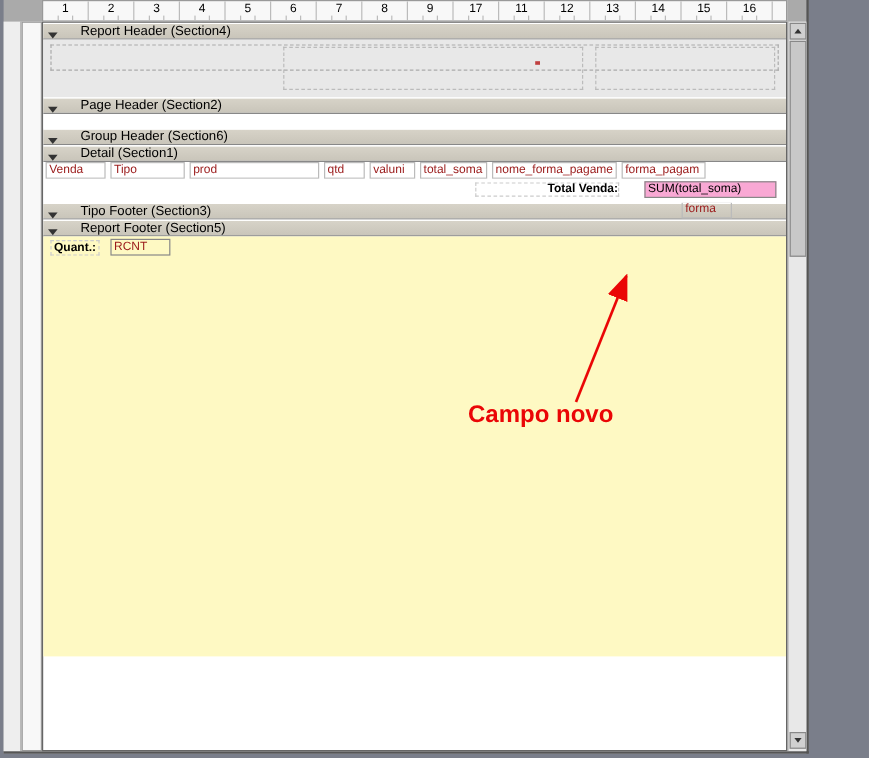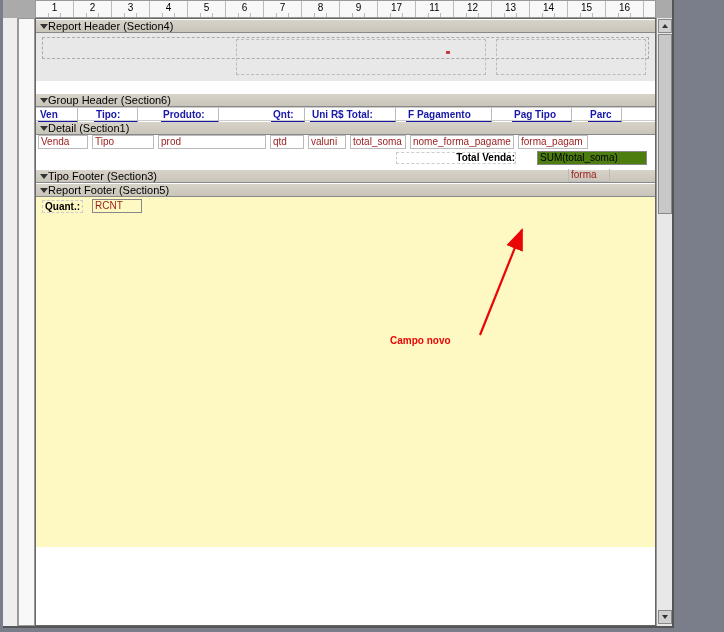--- a/index.html
+++ b/index.html
@@ -14,21 +14,21 @@
   .hruler .tick span { position: absolute; left: 50%; top: 1px; transform: translateX(-50%); }
   .hruler .tick::before, .hruler .tick::after { content:""; position:absolute; bottom:0; width:1px; background:#bbb; }
   .hruler .tick::before { left: 33%; height:4px; }
   .hruler .tick::after  { left: 66%; height:4px; }
   
   
   .vgutter { position: absolute; left: 15px; top: 18px; width: 17px; bottom: 0; background: #f8f8f8; border: 1px solid #999; }
   
   .bands { position: absolute; left: 32px; top: 18px; right: 16px; bottom: 0; background: #fff; border:1px solid #666; overflow:hidden; }
   
-  .band-header { height: 14px; background: linear-gradient(#d7d3c8, #c9c5ba); border-top:1px solid #fff; border-bottom:1px solid #888; display:flex; align-items:center; padding-left:4px; gap:0; color:#000; cursor:pointer; }
+  .band-header { height: 14px; background: linear-gradient(#d7d3c8, #c9c5ba); border-top:1px solid #fff; border-bottom:1px solid #888; display:flex; align-items:flex-end; padding-left:4px; gap:19px; color:#000; cursor:pointer; }
   .band-header .arrow { width:0;height:0;border-left:4px solid transparent;border-right:4px solid transparent;border-top:5px solid #333; }
   
   .band-body { background:#fff; position:relative; }
   .band-body.short12 { height:12px; }
   
   
   .rh-body { height: 48px; background:#e8e8e8; }
   .rh-dashbox { position:absolute; left:6px; top:4px; right:6px; height:22px; border:1px dashed #aaa; }
   .rh-inner1 { position:absolute; left:200px; top:6px; width:250px; height:36px; border:1px dashed #bbb; }
   .rh-inner2 { position:absolute; left:460px; top:6px; width:150px; height:36px; border:1px dashed #bbb; }
@@ -38,21 +38,21 @@
   .gh-cols { height:14px; background:#fff; position:relative; border-top:1px solid #ccc; border-bottom:1px solid #ccc; }
   .gh-cols .col { position:absolute; top:0; height:14px; border-right:1px solid #bbb; color:#1818a8; font-weight:bold; font-size:10px; padding:1px 2px 0 2px; text-decoration: none; border-bottom:1px solid #1818a8; display:inline-block; }
   
   
   .det-row { height:14px; background:#fff; position:relative; }
   .det-row .fld { position:absolute; top:0; height:14px; border:1px solid #bbb; color:#9a1a1a; font-size:10px; padding:0 2px; }
   
   
   .gf-body { height:20px; background:#fff; position:relative; }
   .gf-label { position:absolute; right:140px; top:3px; font-weight:bold; font-size:10px; color:#000; }
-  .gf-field { position:absolute; right:8px; top:2px; width:110px; height:14px; border:1px solid #888; background:#4d7c0f; font-size:10px; padding:0 2px; color:#000; }
+  .gf-field { position:absolute; right:8px; top:2px; width:110px; height:14px; border:1px solid #888; background:#f9a8d4; font-size:10px; padding:0 2px; color:#000; }
   .gf-dash { position:absolute; left:360px; top:3px; width:120px; height:12px; border:1px dashed #ccc; }
   
   
   .rf-body { height: 350px; background:#fef9c3; position:relative; }
   .rf-label { position:absolute; left:6px; top:3px; font-weight:bold; font-size:10px; color:#000; border:1px dashed #ccc; padding:0 2px; }
   .rf-field { position:absolute; left:56px; top:2px; width:50px; height:14px; border:1px solid #888; color:#9a1a1a; font-size:10px; padding:0 2px; }
   
   
   .vnum-block { position:absolute; left:-17px; width:17px; top:0; }
   .vnum { height:38px; text-align:center; font-size:10px; color:#000; border-bottom:1px solid #bbb; background:#f8f8f8; padding-top:2px; }
@@ -60,21 +60,21 @@
   
   
   .vsb { position:absolute; right:0; top:18px; bottom:0; width:16px; background:#e8e8e8; border-left:1px solid #999; }
   .vsb .btn { width:14px;height:14px;margin:1px auto;background:#d0d0d0;border:1px solid #888; position:relative;}
   .vsb .btn.up::after{content:"";position:absolute;left:3px;top:4px;border-left:3px solid transparent;border-right:3px solid transparent;border-bottom:4px solid #333;}
   .vsb .btn.dn{position:absolute;bottom:1px;left:1px;}
   .vsb .btn.dn::after{content:"";position:absolute;left:3px;top:4px;border-left:3px solid transparent;border-right:3px solid transparent;border-top:4px solid #333;}
   .vsb .thumb{position:absolute;left:1px;top:16px;width:14px;height:180px;background:#c8c8c8;border:1px solid #888;}
   
   
-  .anno-text { position:absolute; color:#ea0606; font-weight:bold; font-size:10px; font-family: Arial, sans-serif; }
+  .anno-text { position:absolute; color:#ea0606; font-weight:bold; font-size:20px; font-family: Arial, sans-serif; }
   
   
   .left-handles { position:absolute; left:0; top:18px; width:15px; bottom:0; background:#eee; border-right:1px solid #999; }
 </style>
 </head>
 <body>
 
 <div class="canvas">
   <div class="stage">
 
@@ -151,42 +151,33 @@
         <div class="rh-dashbox"></div>
         <div class="rh-inner1"></div>
         <div class="rh-inner2"></div>
         <div class="rh-dot"></div>
         <div class="vnum-block">
           <div class="vzero">0</div>
           <div class="vzero" style="height:34px;padding-top:10px;">1</div>
         </div>
       </div>
 
+      <div class="band-header">
+        <span class="arrow"></span>
+        <span>Page Header (Section2)</span>
+      </div>
       <div class="band-body short12">
         <div class="vnum-block">
             <div class="vzero">0</div>
           </div>
       </div>
 
       <div class="band-header">
         <span class="arrow"></span>
         <span>Group Header (Section6)</span>
-      </div>
-      <div class="band-body gh-cols">
-        <span class="col" style="left:2px;width:40px;">Ven</span>
-        <span class="col" style="left:58px;width:44px;">Tipo:</span>
-        <span class="col" style="left:125px;width:58px;">Produto:</span>
-        <span class="col" style="left:235px;width:34px;">Qnt:</span>
-        <span class="col" style="left:274px;width:86px;">Uni R$ Total:</span>
-        <span class="col" style="left:370px;width:86px;">F Pagamento</span>
-        <span class="col" style="left:476px;width:60px;">Pag Tipo</span>
-        <span class="col" style="left:552px;width:34px;">Parc</span>
-        <div class="vnum-block">
-            <div class="vzero">0</div>
-          </div>
       </div>
 
       <div class="band-header">
         <span class="arrow"></span>
         <span>Detail (Section1)</span>
       </div>
       <div class="band-body det-row">
         <span class="fld" style="left:2px;width:50px;">Venda</span>
         <span class="fld" style="left:56px;width:62px;">Tipo</span>
         <span class="fld" style="left:122px;width:108px;">prod</span>

